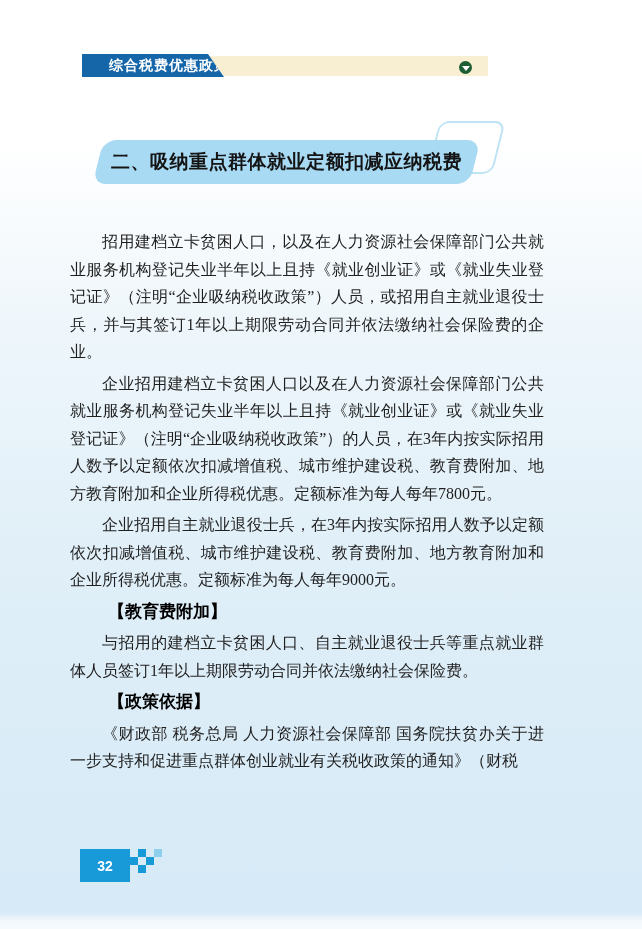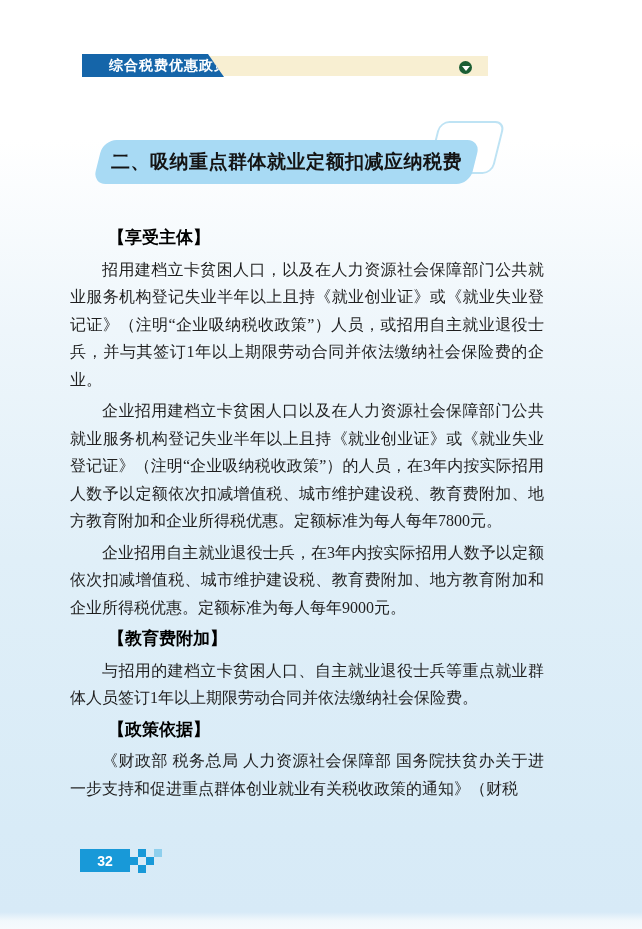--- a/index.html
+++ b/index.html
@@ -81,21 +81,21 @@
     font-weight:bold;font-size:17px;color:#000000;
     line-height:27.5px;padding-left:42px;text-align:left;
   }
   .content p{
     margin:4px;text-indent:32px;
   }
 
   
   .page-badge{
     position:absolute;left:80px;top:849px;
-    width:50px;height:23px;
+    width:50px;height:33px;
     background:var(--footer-badge-blue,#1899d8);
     display:flex;align-items:center;justify-content:center;
   }
   .page-badge span{
     color:#ffffff;font-family:"Liberation Sans",sans-serif;
     font-weight:bold;font-size:14px;
   }
   .pixel-deco{position:absolute;left:130px;top:849px;width:34px;height:26px;}
   .pixel-deco b{position:absolute;width:8px;height:8px;background:var(--footer-badge-blue,#1899d8);}
   .pixel-deco .p1{left:8px;top:0;}
@@ -116,21 +116,20 @@
   <div class="header-dot">
       <i></i>
     </div>
 
   <div class="title-ghost"></div>
   <div class="title-banner">
     <span>二、吸纳重点群体就业定额扣减应纳税费</span>
   </div>
 
   <div class="content">
-    <h3>【享受主体】</h3>
     <p>招用建档立卡贫困人口，以及在人力资源社会保障部门公共就业服务机构登记失业半年以上且持《就业创业证》或《就业失业登记证》（注明“企业吸纳税收政策”）人员，或招用自主就业退役士兵，并与其签订1年以上期限劳动合同并依法缴纳社会保险费的企业。</p>
 
     <p>企业招用建档立卡贫困人口以及在人力资源社会保障部门公共就业服务机构登记失业半年以上且持《就业创业证》或《就业失业登记证》（注明“企业吸纳税收政策”）的人员，在3年内按实际招用人数予以定额依次扣减增值税、城市维护建设税、教育费附加、地方教育附加和企业所得税优惠。定额标准为每人每年7800元。</p>
     <p>企业招用自主就业退役士兵，在3年内按实际招用人数予以定额依次扣减增值税、城市维护建设税、教育费附加、地方教育附加和企业所得税优惠。定额标准为每人每年9000元。</p>
 
     <h3>【教育费附加】</h3>
     <p>与招用的建档立卡贫困人口、自主就业退役士兵等重点就业群体人员签订1年以上期限劳动合同并依法缴纳社会保险费。</p>
 
     <h3>【政策依据】</h3>
     <p>《财政部 税务总局 人力资源社会保障部 国务院扶贫办关于进一步支持和促进重点群体创业就业有关税收政策的通知》（财税</p>

